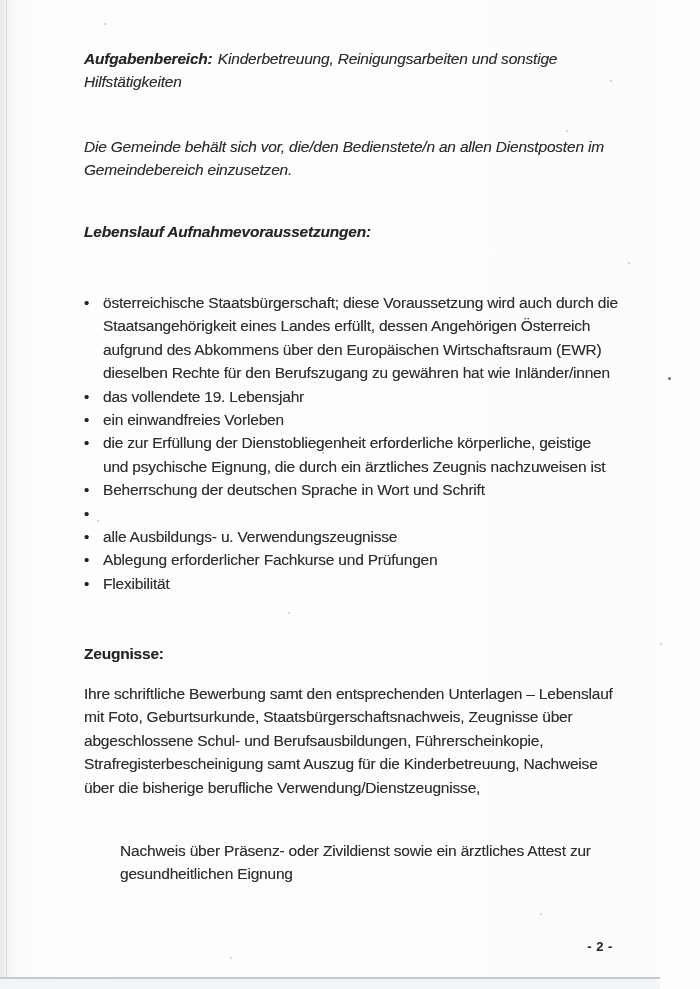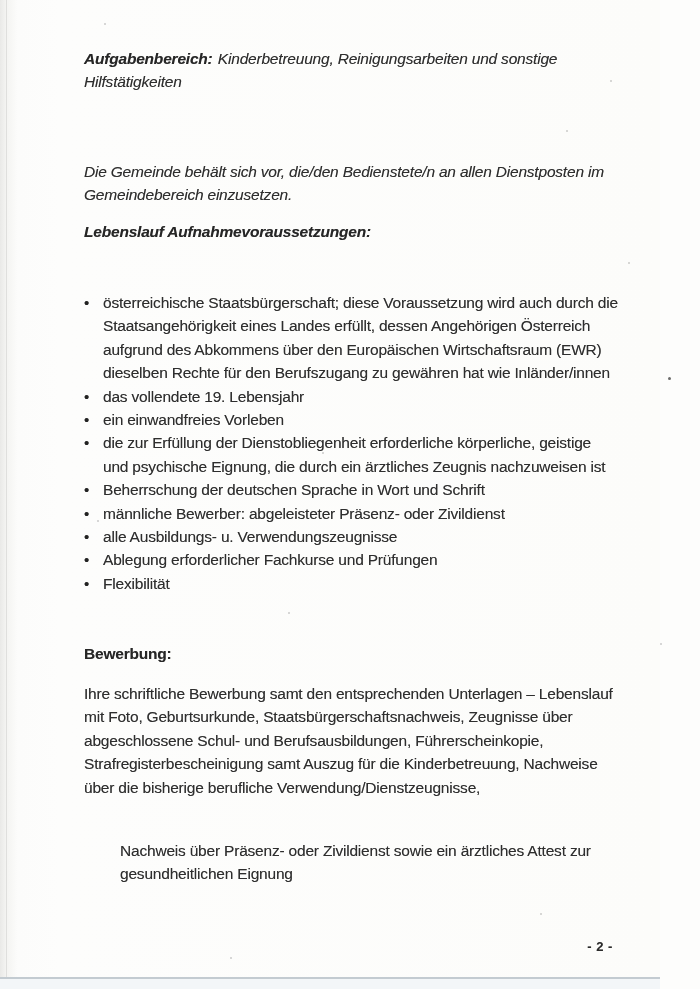--- a/index.html
+++ b/index.html
@@ -64,21 +64,21 @@
     letter-spacing: -0.2px;
     white-space: pre;
     text-shadow: 0 0 0.5px rgba(45,45,45,0.45);
     color: #2e2e2e;
   }
   .italic { font-style: italic; }
   .bold   { font-weight: 700; color: #262626; }
   .lbl    { margin-right: 0.34em; }
 
   .b-aufgaben   { top: 47px; }
-  .b-gemeinde   { top: 135px; margin-top: 25px; }
+  .b-gemeinde   { top: 135px; }
   .b-heading    { top: 220px; }
   .b-bewerbung  { top: 642px; }
   .b-paragraph  { top: 682px; }
   .b-nachweis   { top: 839px; margin-left: 36px; }
 
   .req-list {
     position: absolute;
     left: 84px;
     top: 291px;
     margin: 0;
@@ -154,40 +154,39 @@
 und psychische Eignung, die durch ein ärztliches Zeugnis nachzuweisen ist</span>
       </div>
 
       <div class="req">
         <span class="dot">•</span>
         <span class="txt">Beherrschung der deutschen Sprache in Wort und Schrift</span>
       </div>
 
       <div class="req">
         <span class="dot">•</span>
-        <span class="txt">männliche Bewerber: abgeleisteter Präsenz- oder Zivildienst</span>
       </div>
 
       <div class="req">
         <span class="dot">•</span>
         <span class="txt">alle Ausbildungs- u. Verwendungszeugnisse</span>
       </div>
 
       <div class="req">
         <span class="dot">•</span>
         <span class="txt">Ablegung erforderlicher Fachkurse und Prüfungen</span>
       </div>
 
       <div class="req">
         <span class="dot">•</span>
         <span class="txt">Flexibilität</span>
       </div>
     </div>
 
-  <p class="block bold b-bewerbung">Bewerbung:</p>
+  <p class="block bold b-bewerbung">Zeugnisse:</p>
 
   <p class="block b-paragraph">Ihre schriftliche Bewerbung samt den entsprechenden Unterlagen – Lebenslauf
 mit Foto, Geburtsurkunde, Staatsbürgerschaftsnachweis, Zeugnisse über
 abgeschlossene Schul- und Berufsausbildungen, Führerscheinkopie,
 Strafregisterbescheinigung samt Auszug für die Kinderbetreuung, Nachweise
 über die bisherige berufliche Verwendung/Dienstzeugnisse,</p>
 
   <p class="block b-nachweis">Nachweis über Präsenz- oder Zivildienst sowie ein ärztliches Attest zur
 gesundheitlichen Eignung</p>
 

